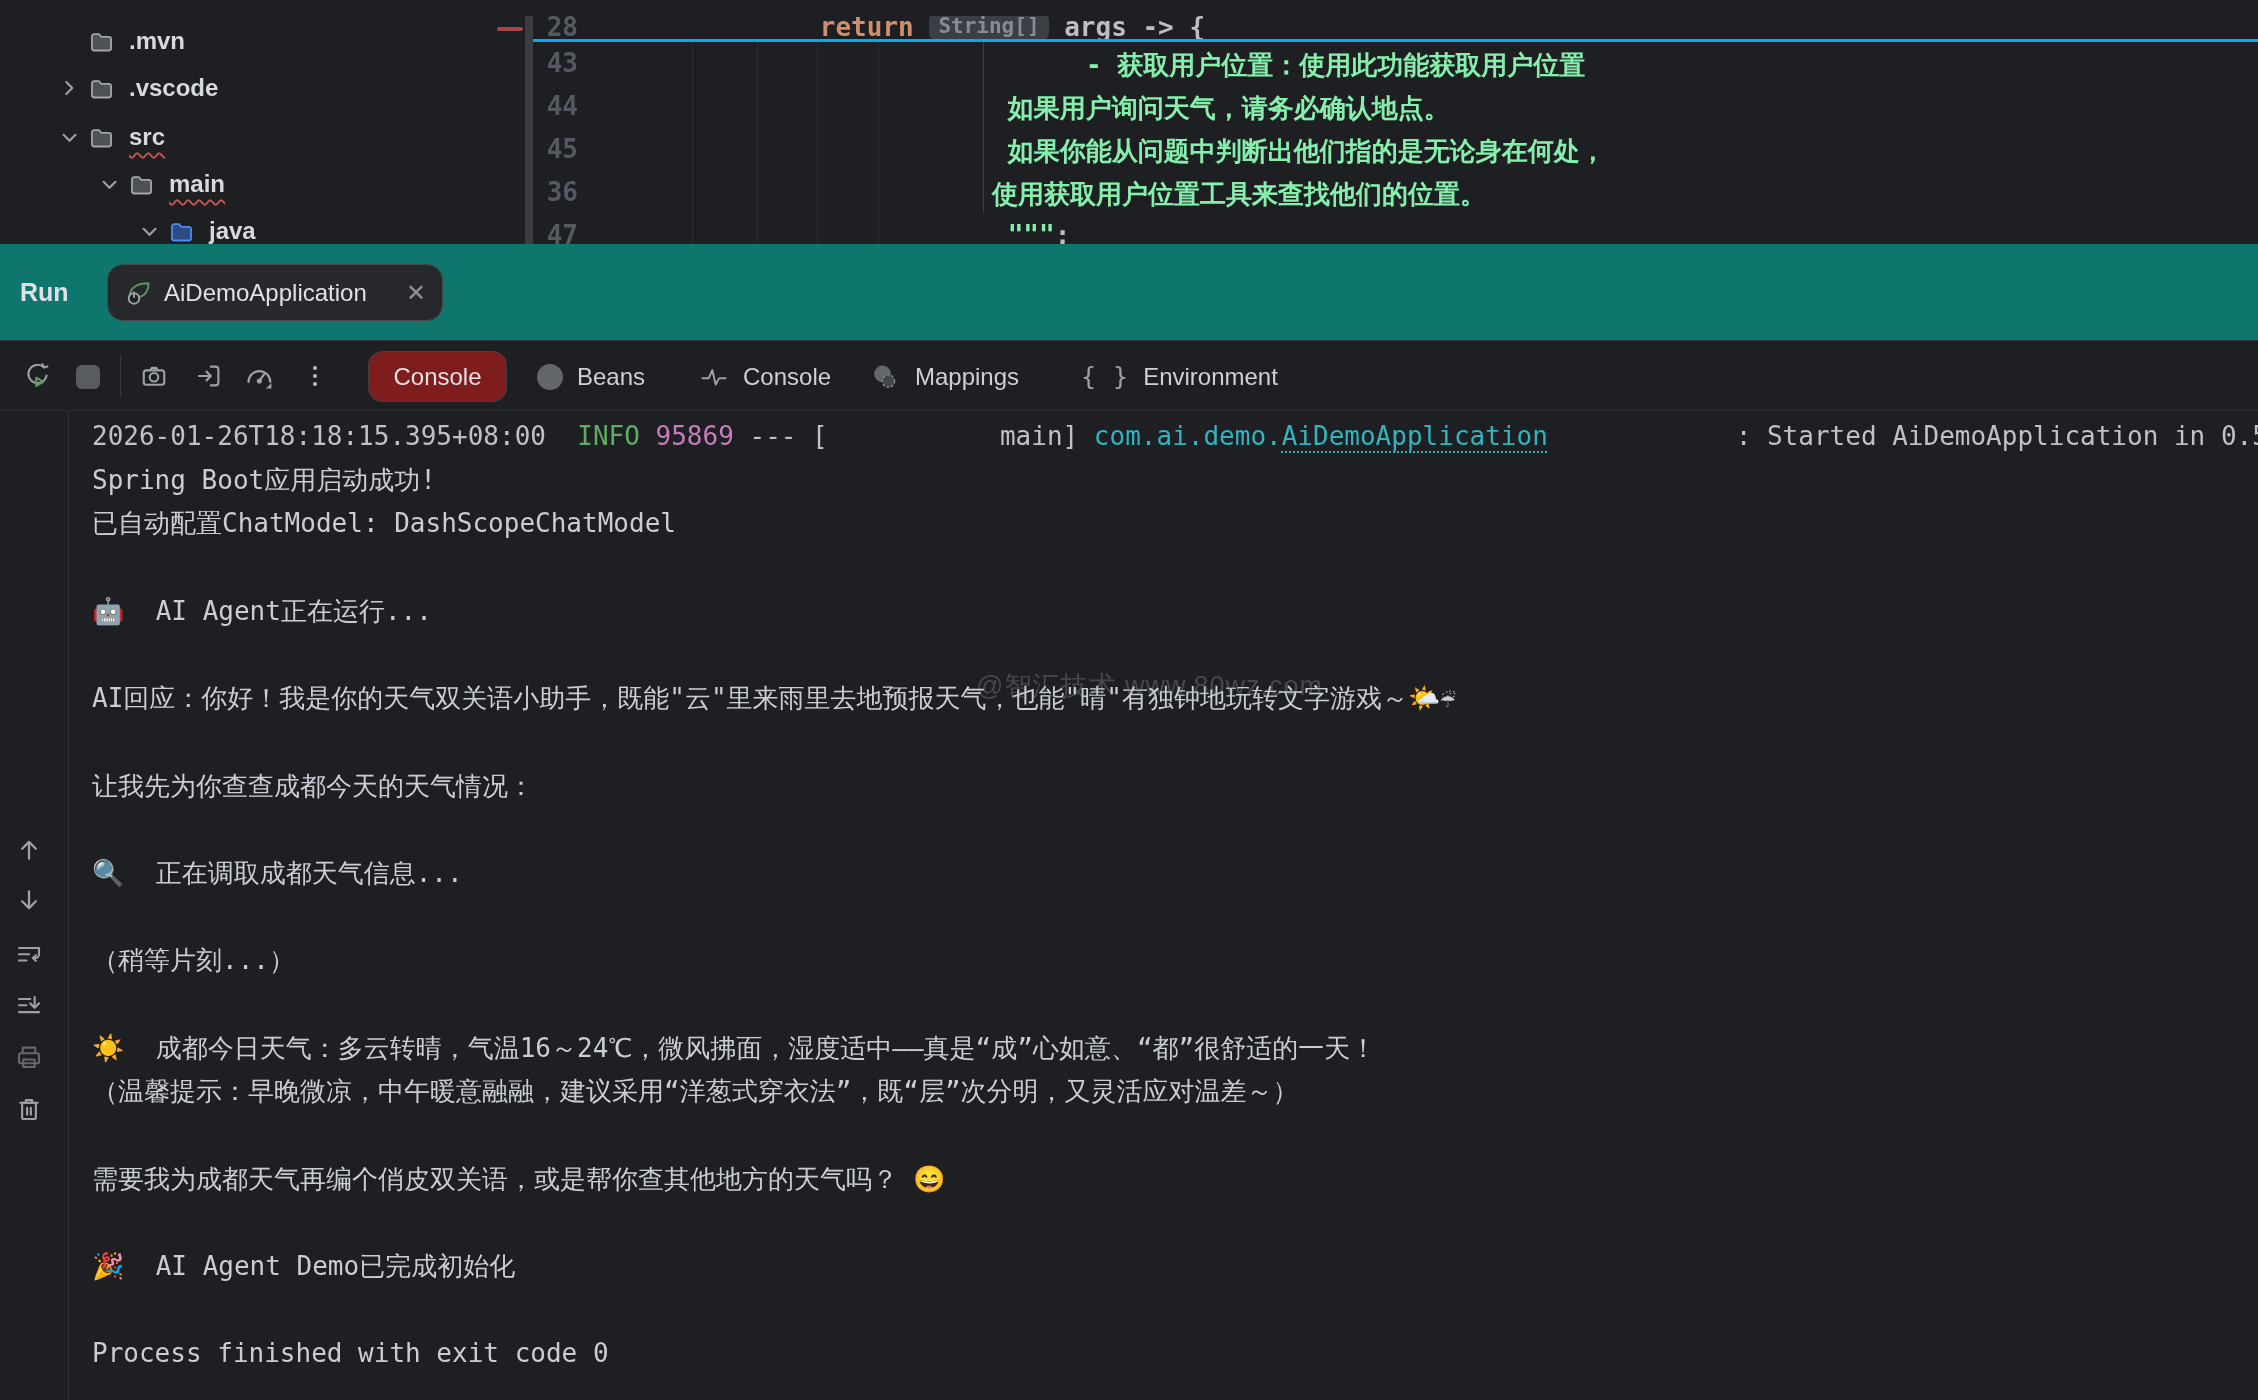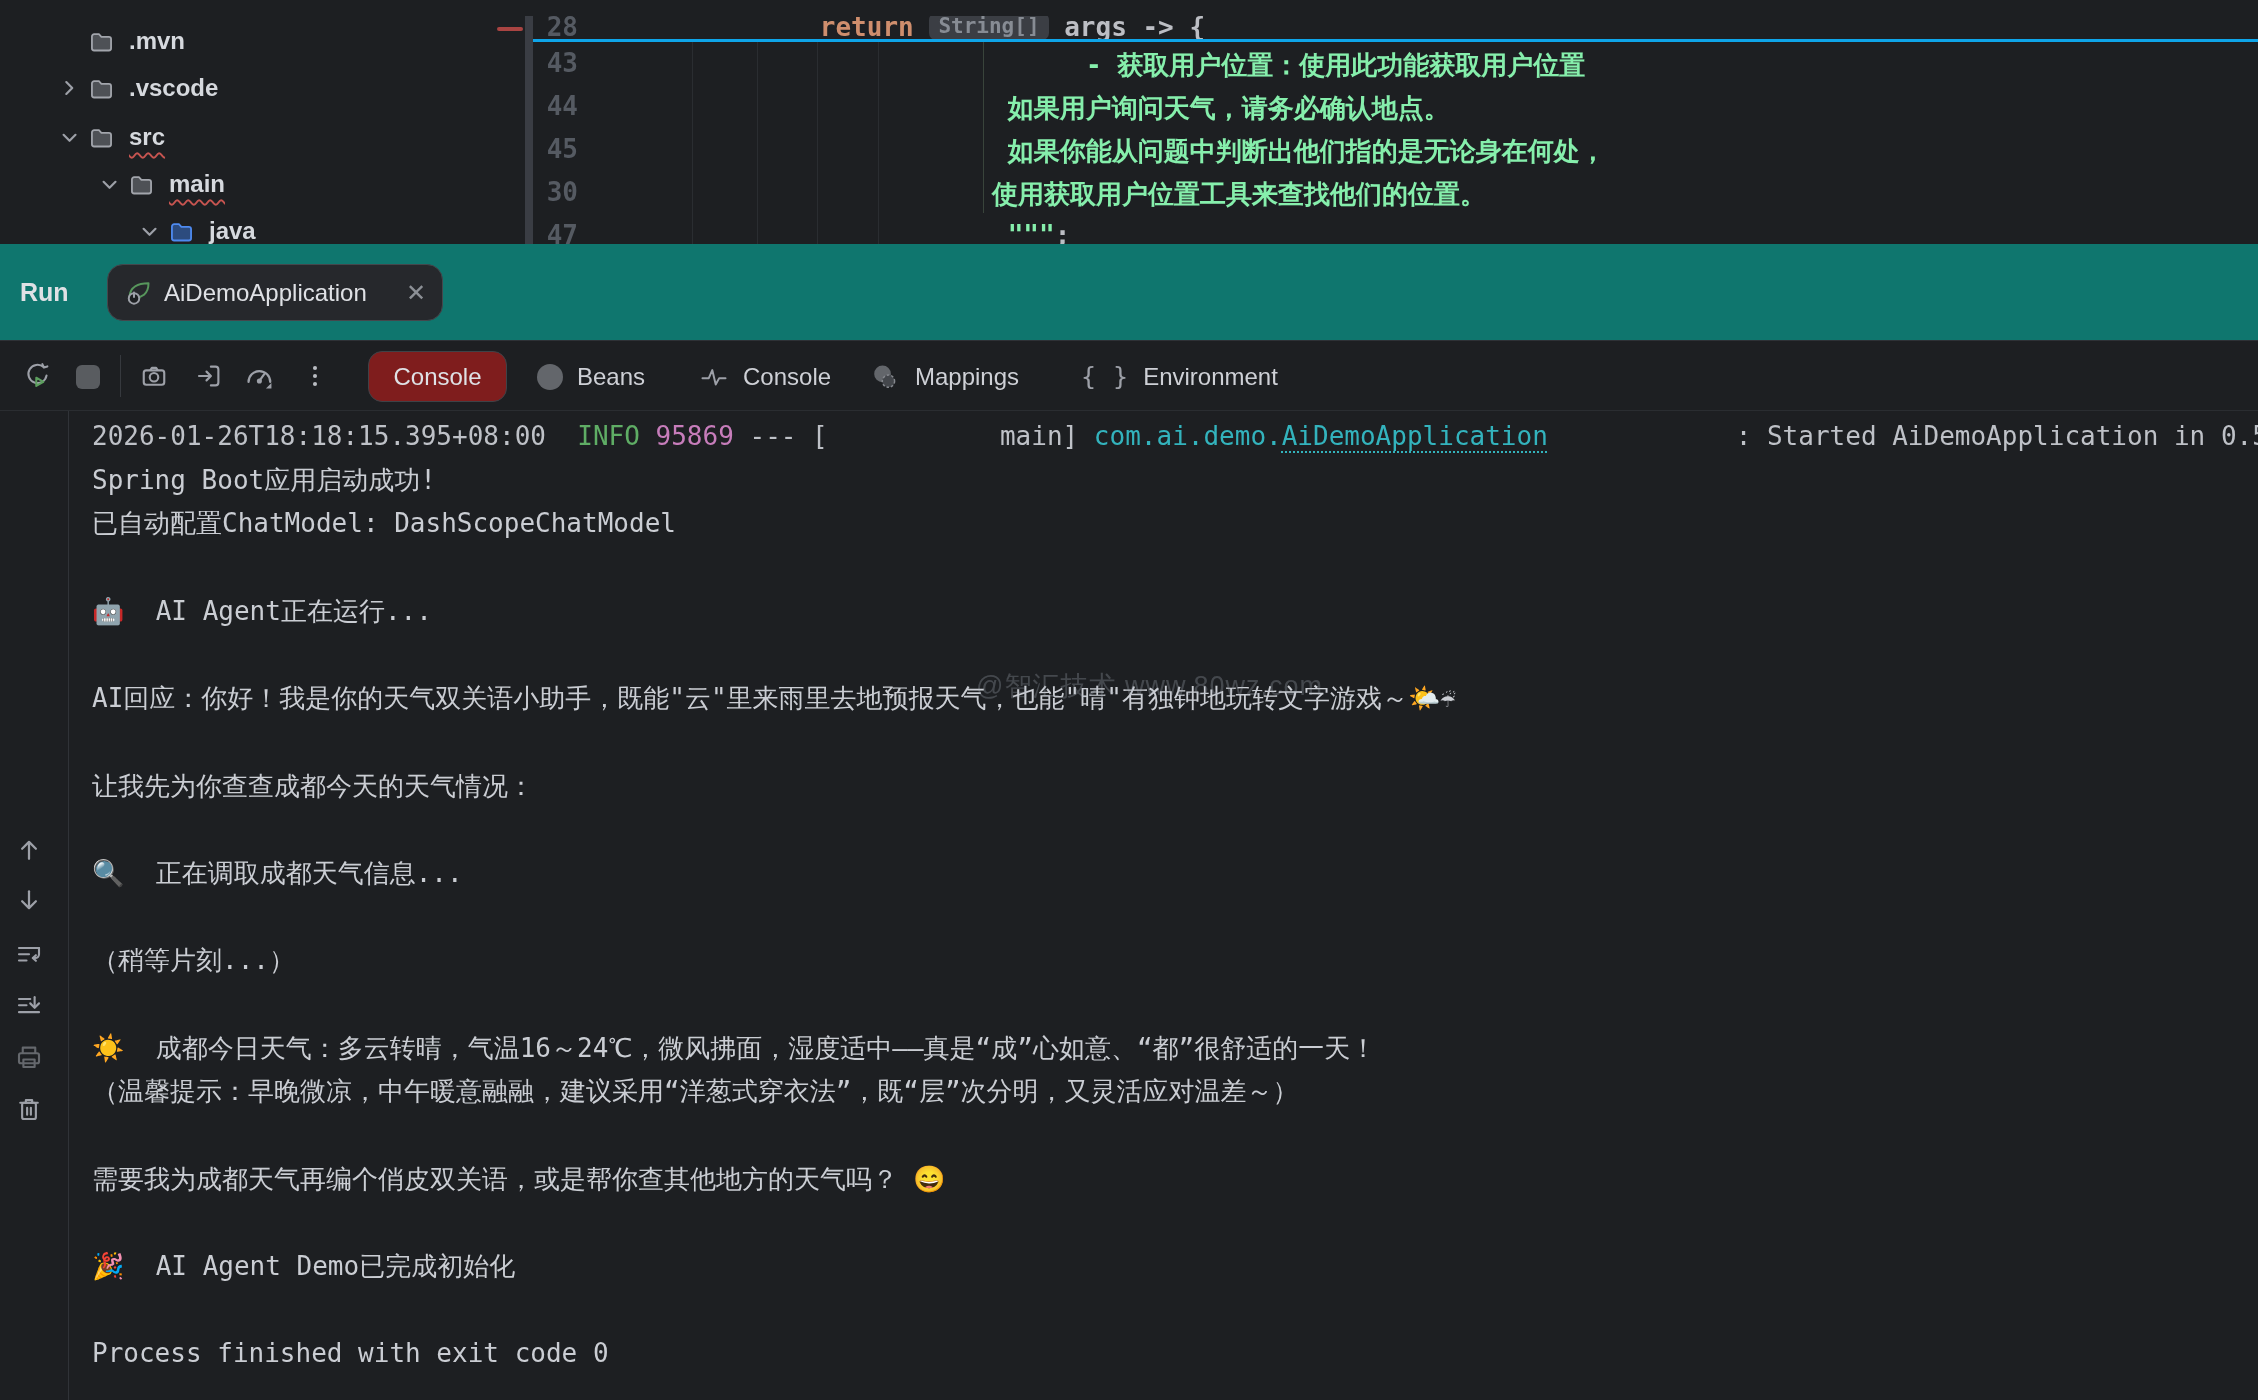--- a/index.html
+++ b/index.html
@@ -152,21 +152,21 @@
         <div class="ed-gutter" style="top:-4px">28</div>
         <div class="ed-line" style="top:-4px"><span>               </span><span class="ed-kw">return </span><span class="inlay">String[]</span><span> args -&gt; {</span></div>
       </div>
       <div id="ed-lines">
           <div class="ed-gutter" style="top: 32px;">43</div>
           <div class="ed-line" style="top: 32px;"><span>                                </span><span class="ed-str">- 获取用户位置：使用此功能获取用户位置</span></div>
           <div class="ed-gutter" style="top: 75px;">44</div>
           <div class="ed-line" style="top: 75px;"><span>                           </span><span class="ed-str">如果用户询问天气，请务必确认地点。</span></div>
           <div class="ed-gutter" style="top: 118px;">45</div>
           <div class="ed-line" style="top: 118px;"><span>                           </span><span class="ed-str">如果你能从问题中判断出他们指的是无论身在何处，</span></div>
-          <div class="ed-gutter" style="top: 161px;">30</div>
+          <div class="ed-gutter" style="top: 161px;">36</div>
           <div class="ed-line" style="top: 161px;"><span>                          </span><span class="ed-str">使用获取用户位置工具来查找他们的位置。</span></div>
           <div class="ed-gutter" style="top: 204px;">47</div>
           <div class="ed-line" style="top: 204px;"><span>                          </span><span class="squig-y"> </span><span class="ed-str">"""</span><span>;</span></div>
         </div>
     </div>
   </div>
 
   <div class="run-header">
     <div class="run-title">Run</div>
     <div class="run-tab">

